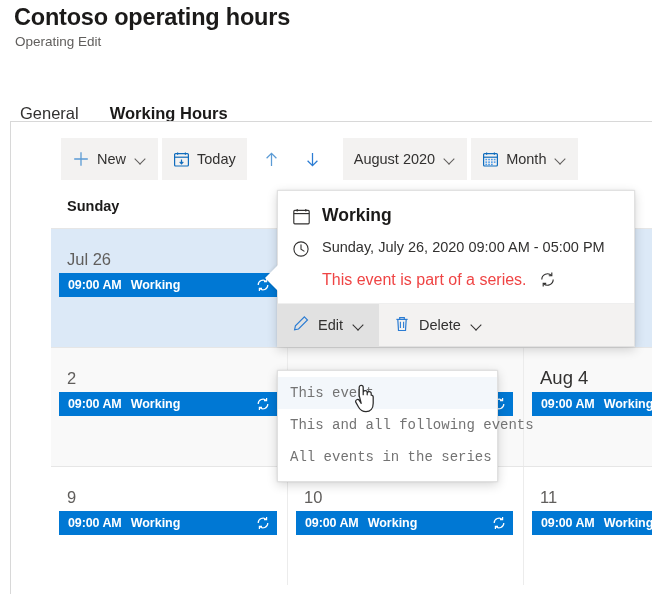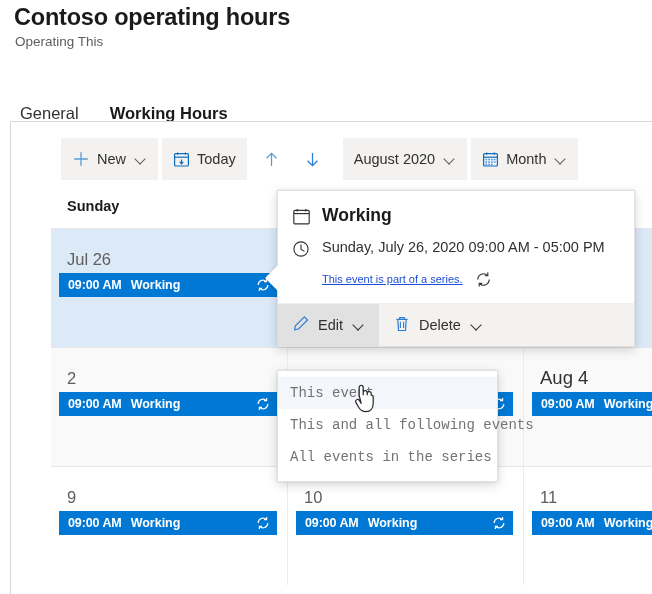--- a/index.html
+++ b/index.html
@@ -239,24 +239,23 @@
   }
   #popup-when {
     font-size: 14.5px;
     color: #323130;
     line-height: 19px;
     margin-left: 8px;
     white-space: nowrap;
   }
   #popup-series-row { margin-left: 30px; display: flex; align-items: center; }
   #popup-series {
-    font-size: 11px;
-    color: #1d4ed8;
+    font-size: 16px;
+    color: #ef4444;
     line-height: 19px;
-    text-decoration: underline;
   }
   #popup-series-icon { margin-left: 12px; display: flex; align-items: center; }
   #popup-actions {
     display: flex;
     align-items: stretch;
     background: #f3f2f1;
     height: 42px;
     border-top: 1px solid #efefef;
   }
   .pop-action {
@@ -313,21 +312,21 @@
     left: 353px; top: 383px;
     z-index: 90;
     pointer-events: none;
   }
 </style>
 </head>
 <body>
 
 <div id="header">
   <div id="page-title">Contoso operating hours</div>
-  <div id="page-subtitle">Operating This</div>
+  <div id="page-subtitle">Operating Edit</div>
 
   <div id="tabstrip">
     <button class="tab">
       <span>General</span>
     </button>
     <button class="tab selected">
       <span>Working Hours</span>
       <span class="tab-underline"></span>
     </button>
   </div>

